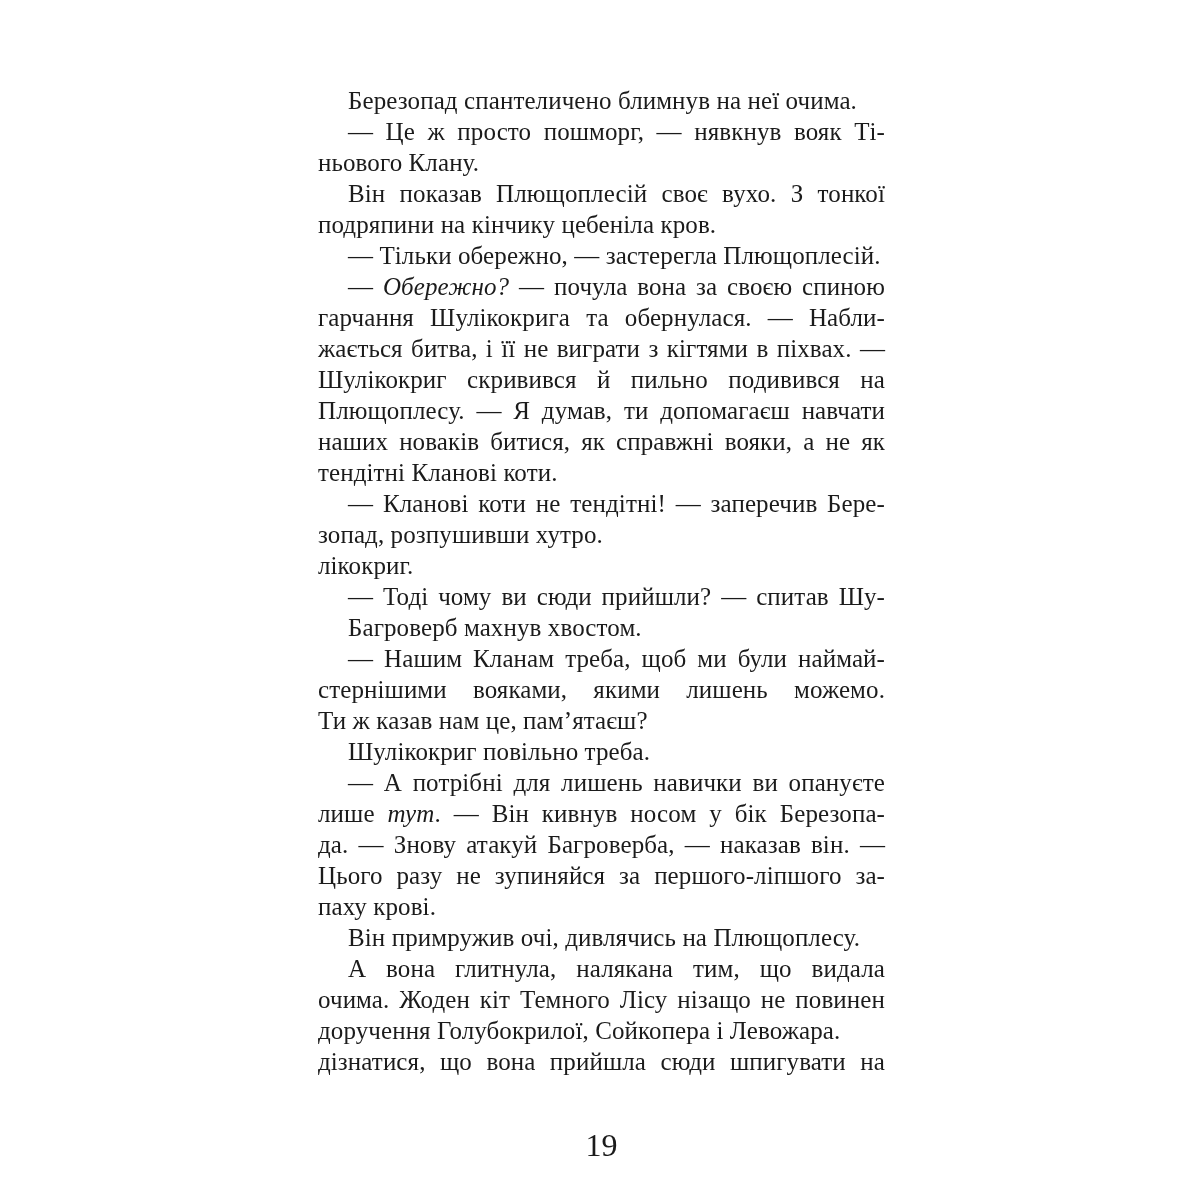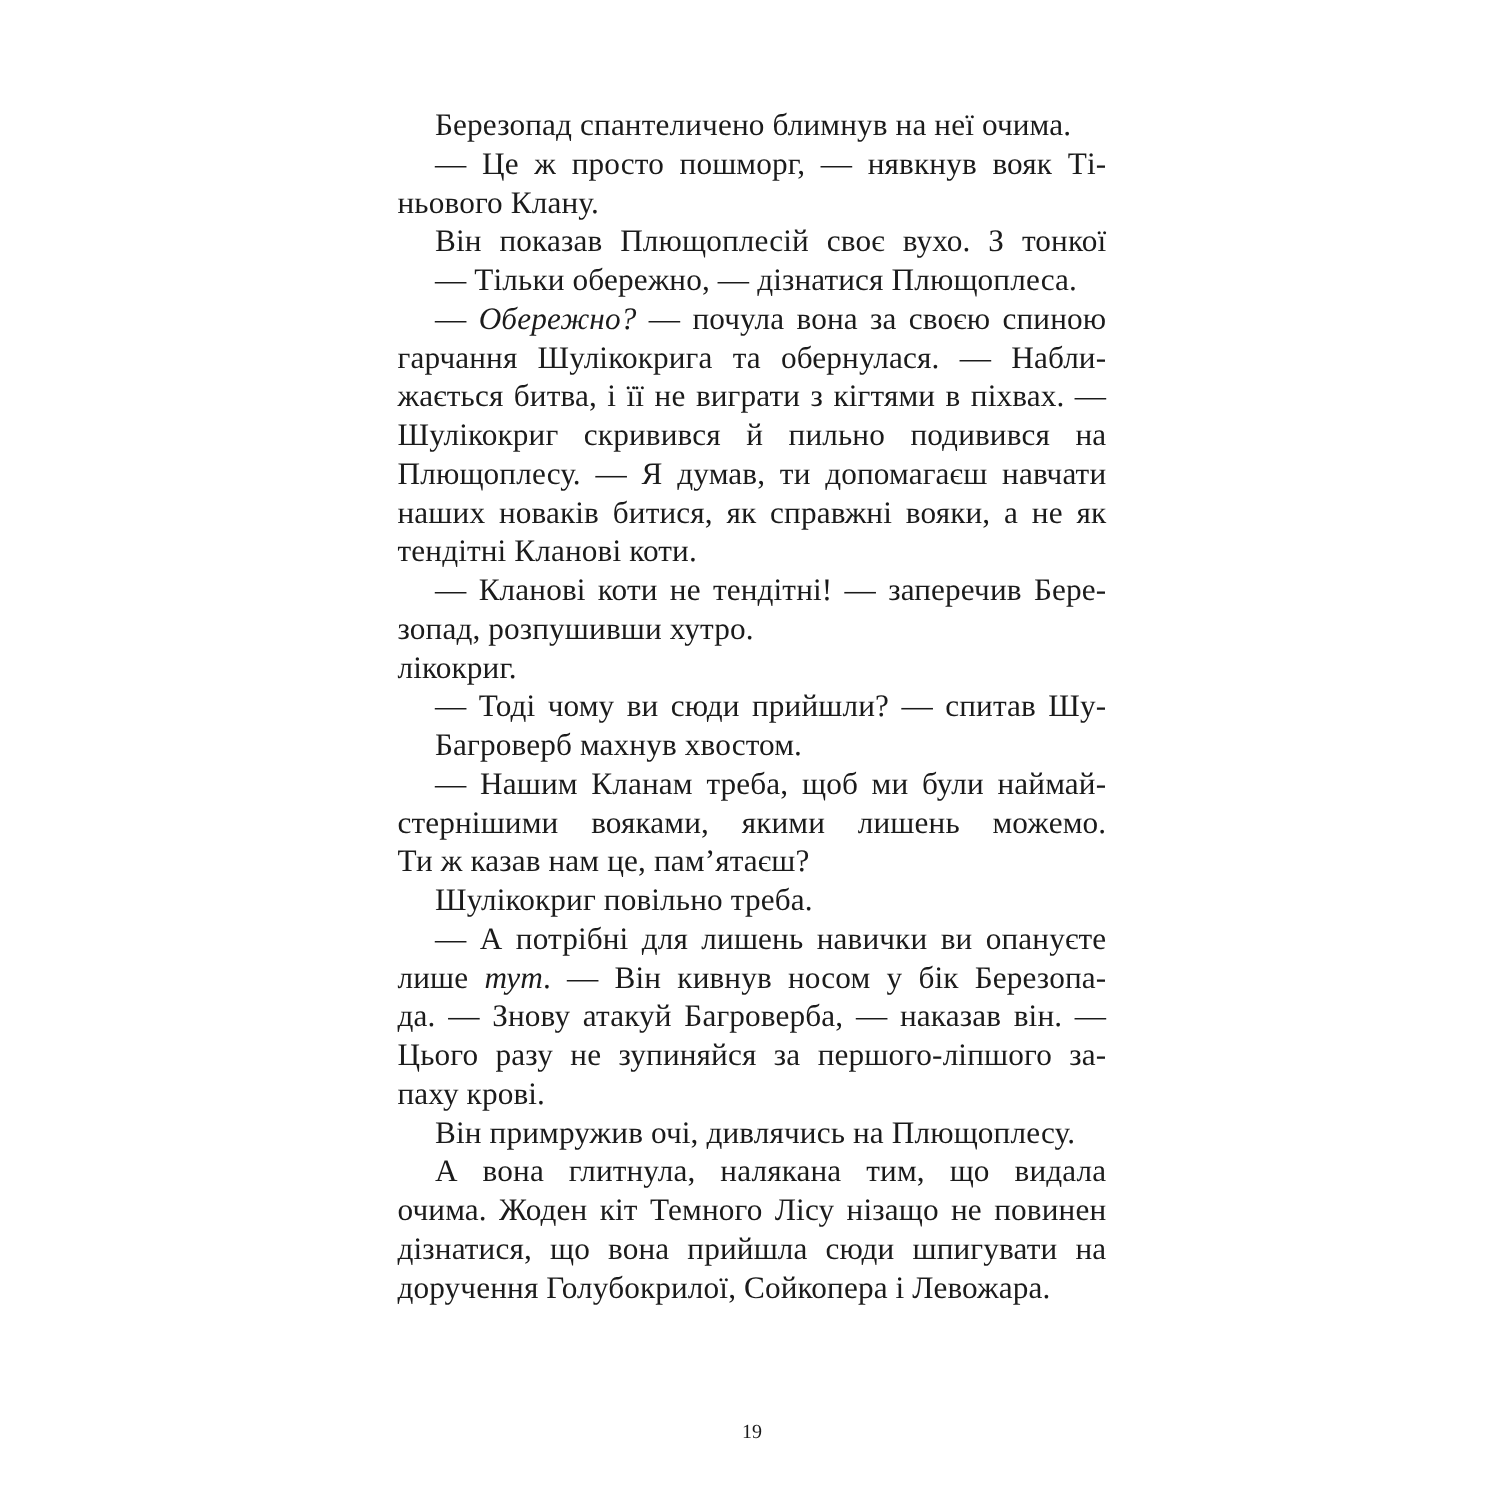--- a/index.html
+++ b/index.html
@@ -41,35 +41,36 @@
   .ln.final {
     text-align: left;
     text-align-last: auto;
   }
   .page-number {
     position: absolute;
     left: 318px;
     top: 1130px;
     width: 567px;
     text-align: center;
-    font-size: 16px;
+    font-size: 32px;
     line-height: 31px;
     color: #1b1b1b;
   }
 </style>
 </head>
 <body style="background: rgb(255, 255, 255);">
 
 <div class="page">
   <div class="text-block" style="color: rgb(27, 27, 27);">
       <div class="ln first final">Березопад спантеличено блимнув на неї очима.</div>
       <div class="ln first">— Це ж просто пошморг, — нявкнув вояк Ті-</div>
       <div class="ln final">ньового Клану.</div>
       <div class="ln first">Він показав Плющоплесій своє вухо. З тонкої</div>
-      <div class="ln first final">— Тільки обережно, — дізнатися Плющоплеса.</div>
+      <div class="ln final">подряпини на кінчику цебеніла кров.</div>
+      <div class="ln first final">— Тільки обережно, — застерегла Плющоплесій.</div>
       <div class="ln first">— <i>Обережно?</i> — почула вона за своєю спиною</div>
       <div class="ln">гарчання Шулікокрига та обернулася. — Набли-</div>
       <div class="ln">жається битва, і її не виграти з кігтями в піхвах. —</div>
       <div class="ln">Шулікокриг скривився й пильно подивився на</div>
       <div class="ln">Плющоплесу. — Я думав, ти допомагаєш навчати</div>
       <div class="ln">наших новаків битися, як справжні вояки, а не як</div>
       <div class="ln final">тендітні Кланові коти.</div>
       <div class="ln first">— Кланові коти не тендітні! — заперечив Бере-</div>
       <div class="ln final">зопад, розпушивши хутро.</div>
       <div class="ln final">лікокриг.</div>
@@ -80,17 +81,17 @@
       <div class="ln final">Ти ж казав нам це, пам’ятаєш?</div>
       <div class="ln first final">Шулікокриг повільно треба.</div>
       <div class="ln first">— А потрібні для лишень навички ви опануєте</div>
       <div class="ln">лише <i>тут</i>. — Він кивнув носом у бік Березопа-</div>
       <div class="ln">да. — Знову атакуй Багроверба, — наказав він. —</div>
       <div class="ln">Цього разу не зупиняйся за першого-ліпшого за-</div>
       <div class="ln final">паху крові.</div>
       <div class="ln first final">Він примружив очі, дивлячись на Плющоплесу.</div>
       <div class="ln first">А вона глитнула, налякана тим, що видала</div>
       <div class="ln">очима. Жоден кіт Темного Лісу нізащо не повинен</div>
+      <div class="ln final">доручення Голубокрилої, Сойкопера і Левожара.</div>
       <div class="ln">дізнатися, що вона прийшла сюди шпигувати на</div>
-      <div class="ln final">доручення Голубокрилої, Сойкопера і Левожара.</div>
     </div>
   <div class="page-number" style="color: rgb(27, 27, 27);">19</div>
 </div>
 
 </body></html>

